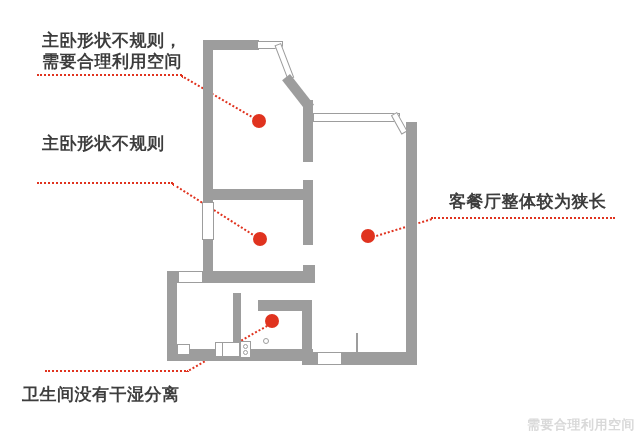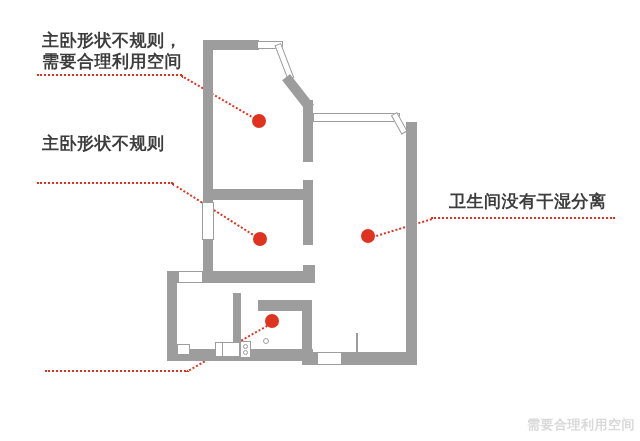--- a/index.html
+++ b/index.html
@@ -56,23 +56,26 @@
   <div class="label" style="left:42px;top:30px">
     <div>主卧形状不规则，</div>
     <div>需要合理利用空间</div>
   </div>
 
   <div class="label" style="left:42px;top:133px">
     <div>主卧形状不规则</div>
   </div>
 
   <div class="label" style="left:449px;top:191px">
+    <div>客餐厅整体较为狭长</div>
+  </div>
+
+  <div class="label" style="left:22px;top:384px">
     <div>卫生间没有干湿分离</div>
   </div>
-
 
   <div class="watermark" style="left:527px;top:417px">需要合理利用空间</div>
 
   <div class="dotline" style="left:37px;top:74px;width:145px"></div>
   <div class="dotline" style="left:182px;top:75px;width:89px;transform:rotate(30.3deg)"></div>
 
   <div class="dotline" style="left:37px;top:182px;width:136px"></div>
   <div class="dotline" style="left:173px;top:183px;width:103px;transform:rotate(32.3deg)"></div>
 
   <div class="dotline" style="left:431px;top:217px;width:184px"></div>

